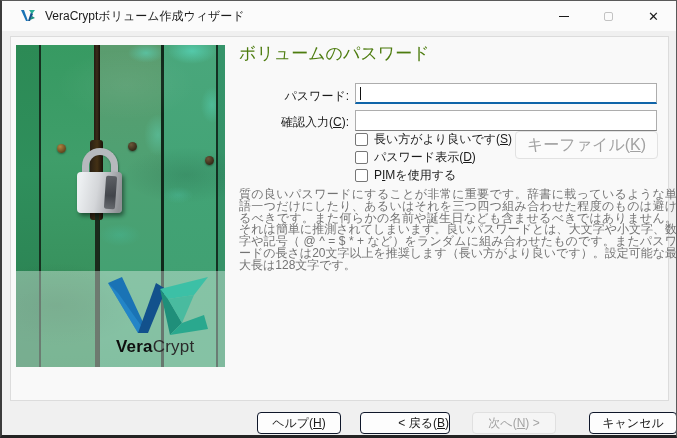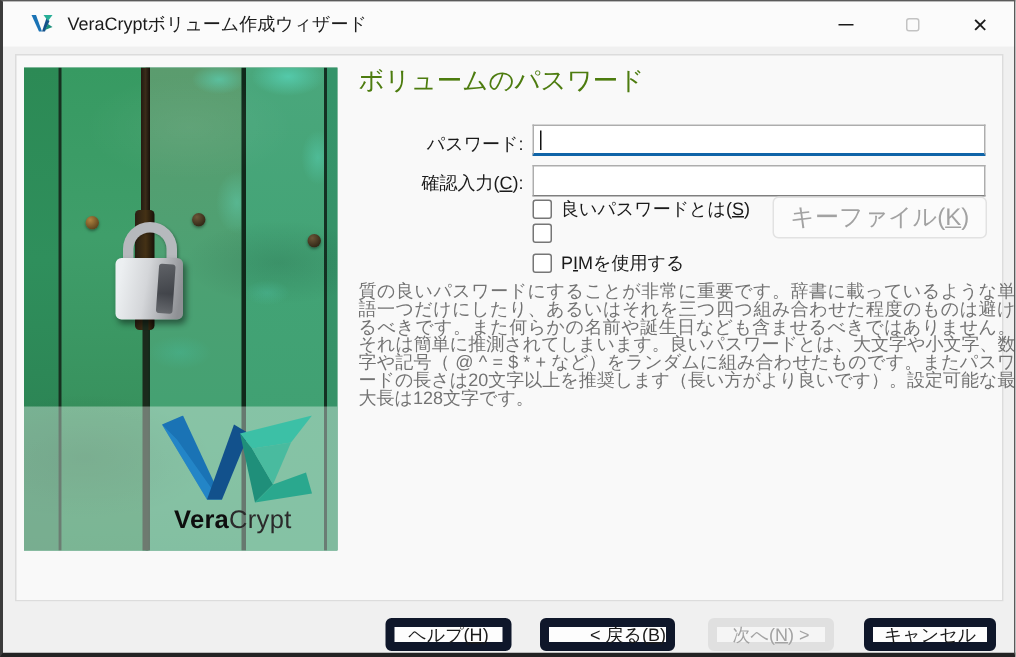--- a/index.html
+++ b/index.html
@@ -72,25 +72,25 @@
   .tb2 { top:73px; border-bottom-color:#7f7f7f; }
   .caret { position:absolute; left:4px; top:3px; width:1px; height:13px; background:#111; }
   .cbrow { position:absolute; left:344px; display:flex; align-items:center; font-size:12px; color:#1a1a1a; }
   .cb1 { top:94px; } .cb2 { top:112px; } .cb3 { top:130px; }
   .cbx { width:13px; height:13px; background:#fff; border:1px solid #767676; border-radius:2px; margin-right:6px; flex:none; }
   .keyfile-btn { position:absolute; left:504px; top:94px; width:143px; height:28px; background:#fbfbfb; border:1px solid #e2e2e2; border-radius:4px; font-size:16px; color:#a2a2a2; display:flex; align-items:center; justify-content:center; }
   .desc { position:absolute; left:228px; top:152px; width:438px; font-size:12px; line-height:11.8px; color:#737373; text-align:justify; }
   u { text-decoration:underline; text-underline-offset:1px; }
   
   .footer { position:absolute; left:0; top:400px; width:100%; height:35px; background:#f0f0f0; }
-  .btn { position:absolute; top:11px; height:22px; background:#fdfdfd; border:6px solid #0f172a; border-radius:4px; font-size:12px; color:#1a1a1a; display:flex; align-items:center; justify-content:center; }
+  .btn { position:absolute; top:11px; height:22px; background:#fdfdfd; border:1px solid #0f172a; border-radius:4px; font-size:12px; color:#1a1a1a; display:flex; align-items:center; justify-content:center; }
   .btn.help   { left:255px; width:84px; }
   .btn.back   { left:358px; width:90px;justify-content:flex-end; }
   .btn.next   { left:470px; width:84px; background:#f5f5f5; border-color:#e0e0e0; color:#a3a3a3; }
-  .btn.cancel { left:574px; width:88px; }
+  .btn.cancel { left:587px; width:88px; }
 </style>
 </head>
 <body>
 
 <div id="window">
 
   <div class="titlebar">
     <span class="appicon">
       <svg width="16" height="16" viewBox="0 0 16 16">
         <polygon points="1,2 4,2 8,13 6,13" fill="#1a73b5"></polygon>
@@ -155,24 +155,25 @@
     <div class="flabel lab1">パスワード:</div>
     <div class="textbox tb1">
         <span class="caret"></span>
       </div>
 
     <div class="flabel lab2"><span>確認入力(</span><u>C</u><span>):</span></div>
     <div class="textbox tb2"></div>
 
     <div class="cbrow cb1">
       <span class="cbx"></span>
-      <span><span>良いパスワードとは(</span><u>S</u><span>)</span></span>
+      <span><span>長い方がより良いです(</span><u>S</u><span>)</span></span>
     </div>
     <div class="cbrow cb2">
       <span class="cbx"></span>
+      <span><span>パスワード表示(</span><u>D</u><span>)</span></span>
     </div>
     <div class="cbrow cb3">
       <span class="cbx"></span>
       <span><span>P</span><u>I</u><span>Mを使用する</span></span>
     </div>
 
     <div class="keyfile-btn">
         <span><span>キーファイル(</span><u>K</u><span>)</span></span>
       </div>
 

